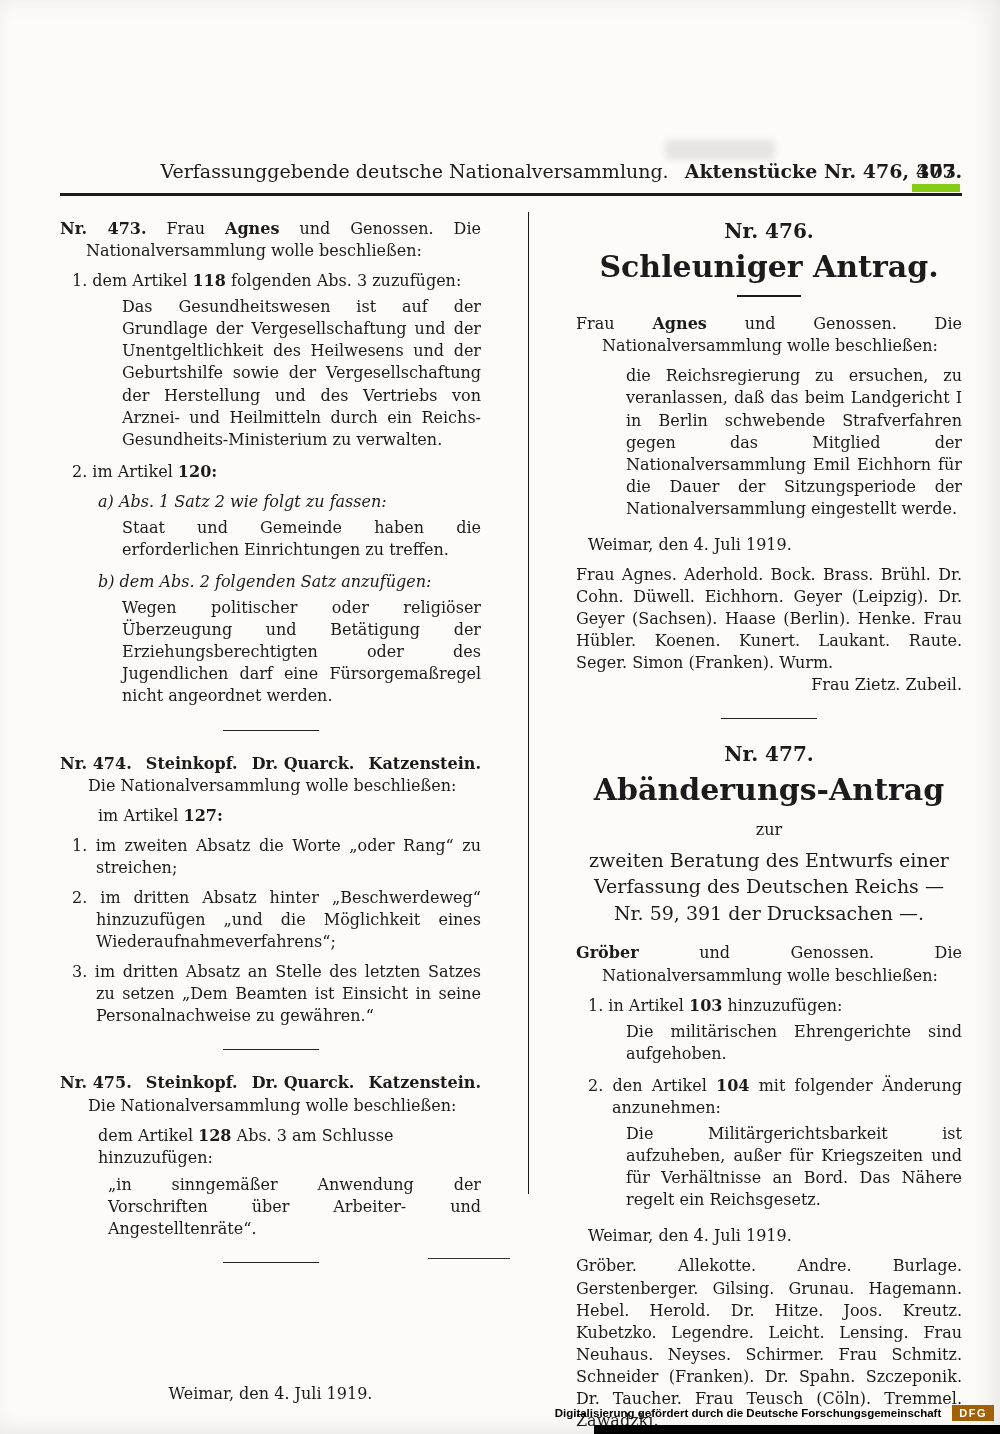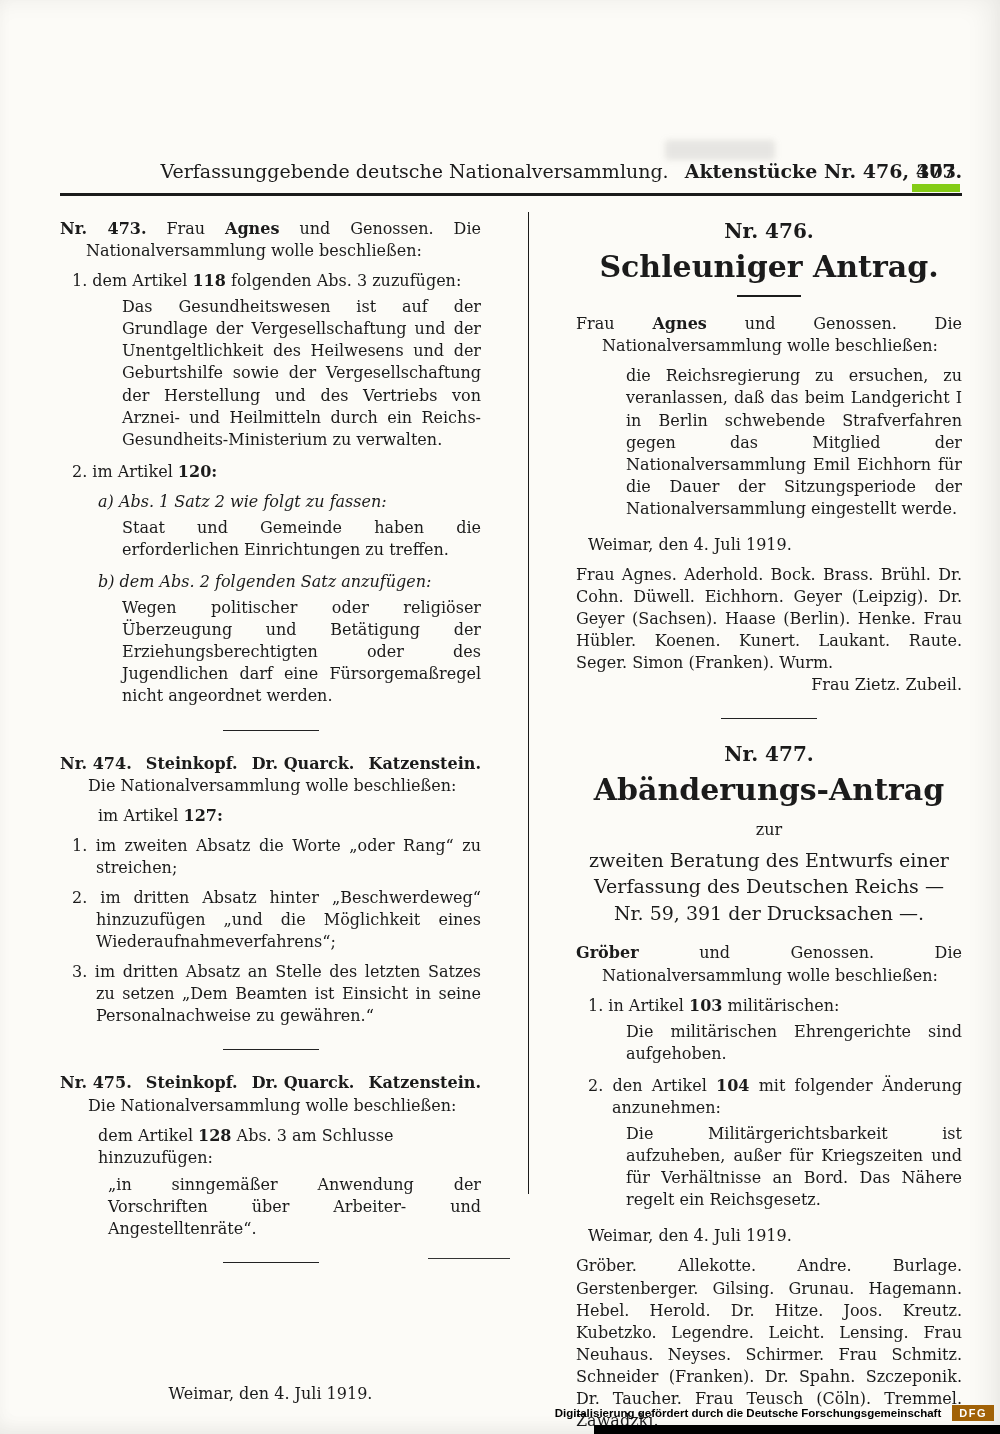--- a/index.html
+++ b/index.html
@@ -188,21 +188,21 @@
         <p class="zur">zur</p>
         <p class="subtitle">zweiten Beratung des Entwurfs einer Verfassung des Deutschen Reichs — Nr. 59, 391 der Drucksachen —.</p>
         <p class="hang">
           <b>Gröber</b>
           <span>und Genossen. Die Nationalversammlung wolle beschließen:</span>
         </p>
         <p class="item">
           <span>1.</span>
           <span>in Artikel</span>
           <b>103</b>
-          <span>militärischen:</span>
+          <span>hinzuzufügen:</span>
         </p>
         <p class="body-block-r">Die militärischen Ehrengerichte sind aufgehoben.</p>
         <p class="item">
           <span>2.</span>
           <span>den Artikel</span>
           <b>104</b>
           <span>mit folgender Änderung anzunehmen:</span>
         </p>
         <p class="body-block-r">Die Militärgerichtsbarkeit ist aufzuheben, außer für Kriegszeiten und für Verhältnisse an Bord. Das Nähere regelt ein Reichsgesetz.</p>
         <p class="date-left">Weimar, den 4. Juli 1919.</p>

